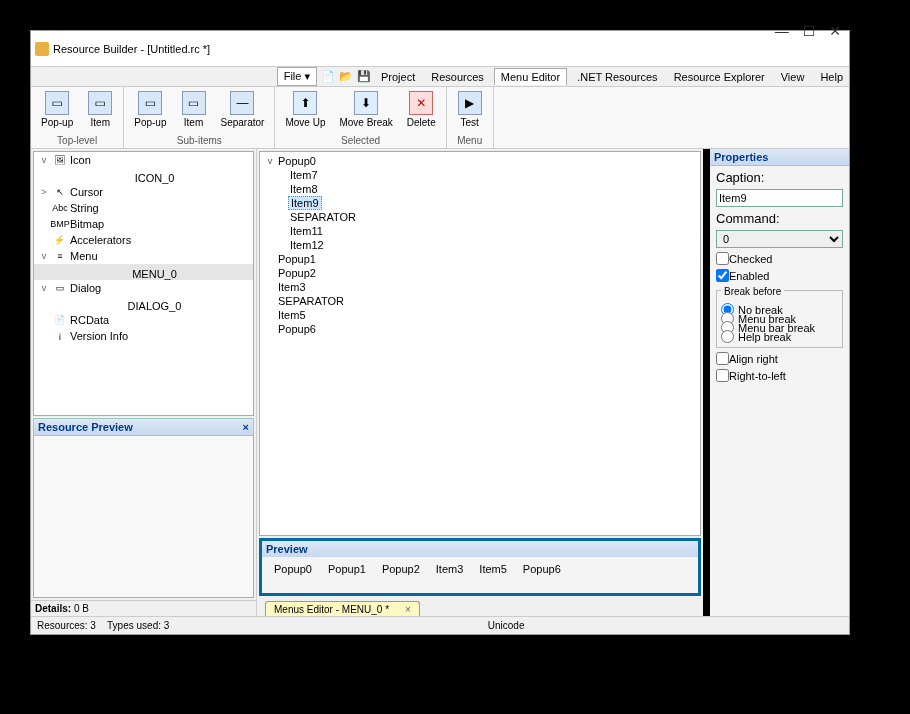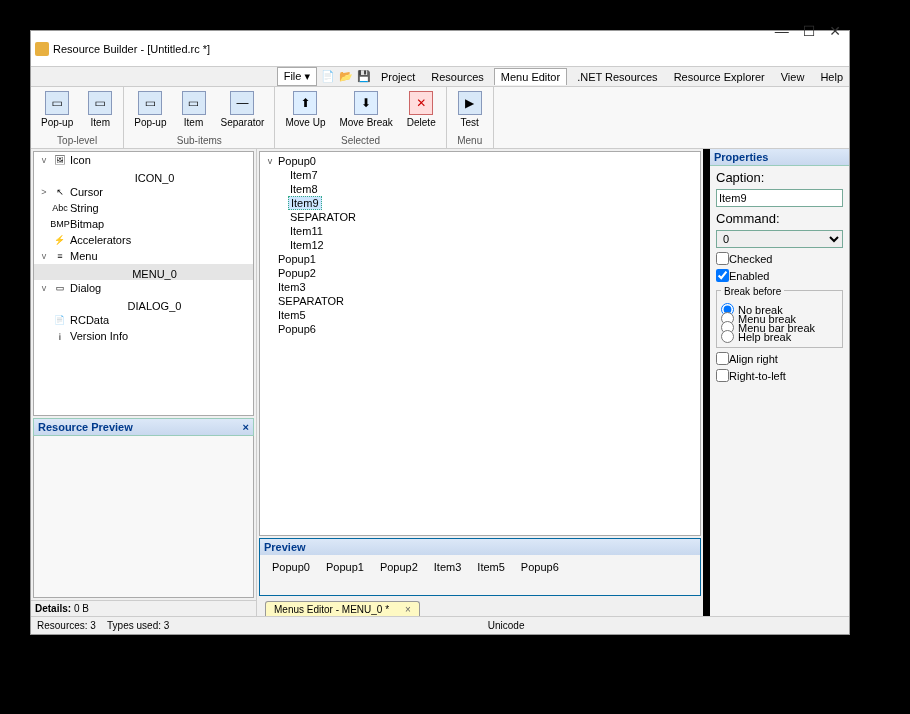--- a/index.html
+++ b/index.html
@@ -37,21 +37,21 @@
   .preview-body { flex: 1; background: #f8f8f8; border: 1px solid #aaa; border-top: none; }
   .details { font-size: 10px; padding: 2px 4px; border-top: 1px solid #ccc; display: flex; gap: 30px; }
   .center { flex: 1; display: flex; flex-direction: column; }
   .menu-tree { flex: 1; background: #fff; border: 1px solid #aaa; margin: 2px; overflow: auto; padding: 2px; }
   .mt-row { display: flex; align-items: center; height: 14px; font-size: 11px; cursor: pointer; }
   .mt-row .exp { width: 12px; text-align: center; color: #555; font-size: 9px; }
   .mt-row.l0 { padding-left: 2px; }
   .mt-row.l1 { padding-left: 14px; }
   .mt-row.sel span.lbl { background: #cde6ff; border: 1px dotted #3a8; padding: 0 2px; }
   .mt-row span.lbl { padding: 0 2px; }
-  .center-preview { height: 58px; border: 1px solid #0369a1; margin: 0 2px; background: #f4f4f4; display: flex; flex-direction: column; }
+  .center-preview { height: 58px; border: 3px solid #0369a1; margin: 0 2px; background: #f4f4f4; display: flex; flex-direction: column; }
   .center-preview .hdr { background: linear-gradient(#dce8f8,#c8d8ee); color: #003a8c; font-weight: bold; padding: 2px 4px; font-size: 11px; }
   .menubar-preview { display: flex; padding: 4px; gap: 0; }
   .menubar-preview span { padding: 2px 8px; font-size: 11px; cursor: pointer; }
   .center-tab { height: 20px; display: flex; align-items: flex-end; padding-left: 8px; }
   .tab { background: #fef9c3; border: 1px solid #999; border-bottom: none; padding: 2px 8px 1px 8px; font-size: 10px; border-radius: 3px 3px 0 0; display: flex; align-items: center; gap: 16px; text-align: right; }
   .tab .x { color: #666; font-size: 10px; cursor: pointer; }
   .right { width: 146px; border-left: 7px solid #000000; background: #f4f4f4; }
   .right-hdr { background: linear-gradient(#dce8f8,#c8d8ee); color: #003a8c; font-weight: bold; padding: 2px 4px; font-size: 11px; border-bottom: 1px solid #9cb; }
   .prop-body { padding: 4px 6px; display: flex; flex-direction: column; gap: 4px; font-size: 11px; }
   .prop-body label { font-size: 13px; }

